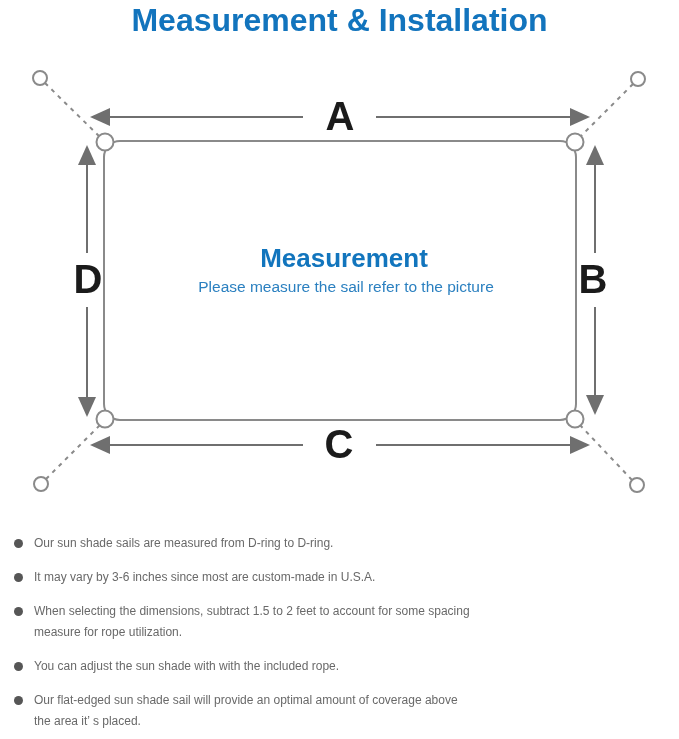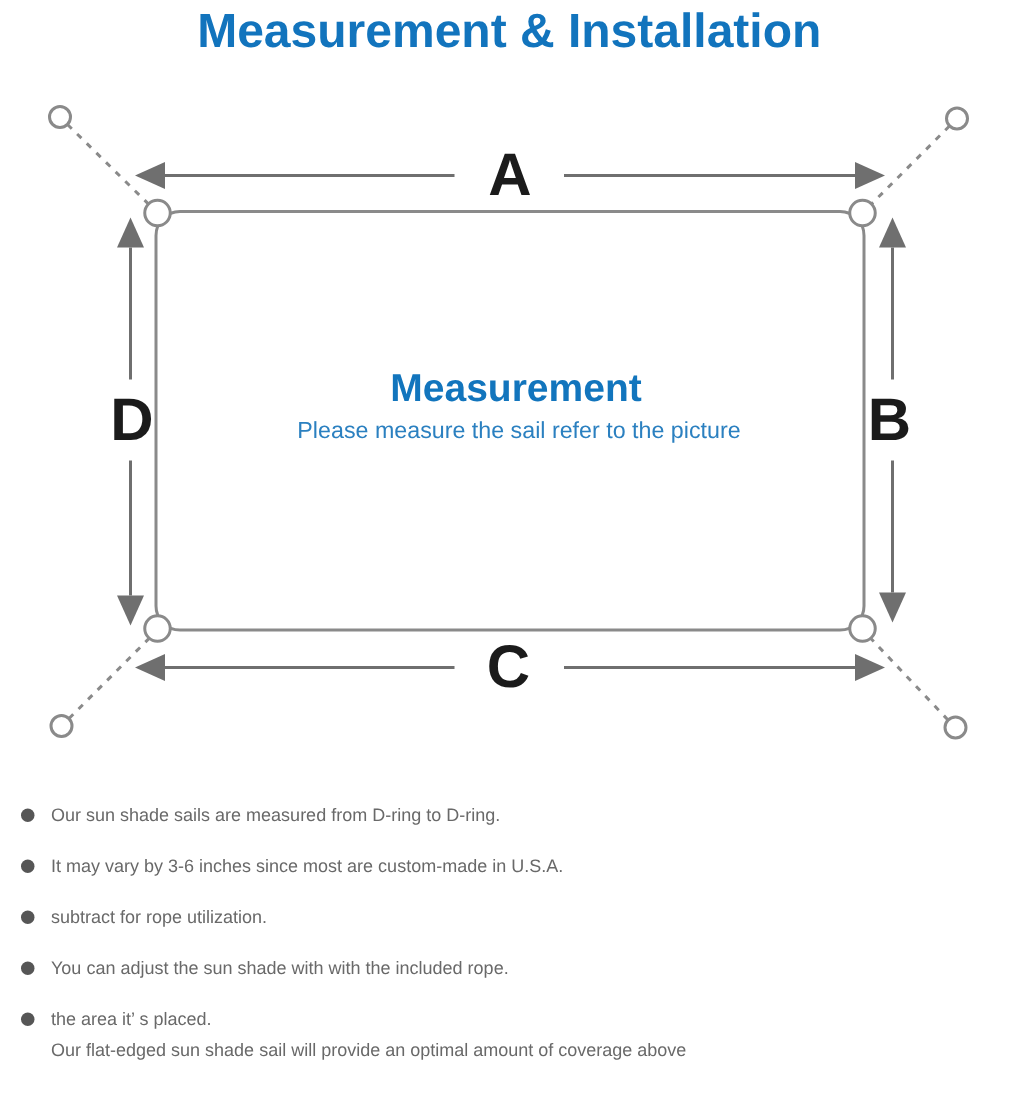--- a/index.html
+++ b/index.html
@@ -134,33 +134,34 @@
     <div class="note-item">
       <span class="note-bullet"></span>
       <span class="note-text">
         <div>It may vary by 3-6 inches since most are custom-made in U.S.A.</div>
       </span>
     </div>
 
     <div class="note-item">
       <span class="note-bullet"></span>
       <span class="note-text">
-        <div>subtract for rope utilization.</div>
+        <div>When selecting the dimensions, subtract 1.5 to 2 feet to account for some spacing</div>
+        <div>measure for rope utilization.</div>
       </span>
     </div>
 
     <div class="note-item">
       <span class="note-bullet"></span>
       <span class="note-text">
         <div>You can adjust the sun shade with with the included rope.</div>
       </span>
     </div>
 
     <div class="note-item">
       <span class="note-bullet"></span>
       <span class="note-text">
+        <div>Our flat-edged sun shade sail will provide an optimal amount of coverage above</div>
         <div>the area it’ s placed.</div>
-        <div>Our flat-edged sun shade sail will provide an optimal amount of coverage above</div>
       </span>
     </div>
 
   </div>
 </div>
 
 </body></html>

